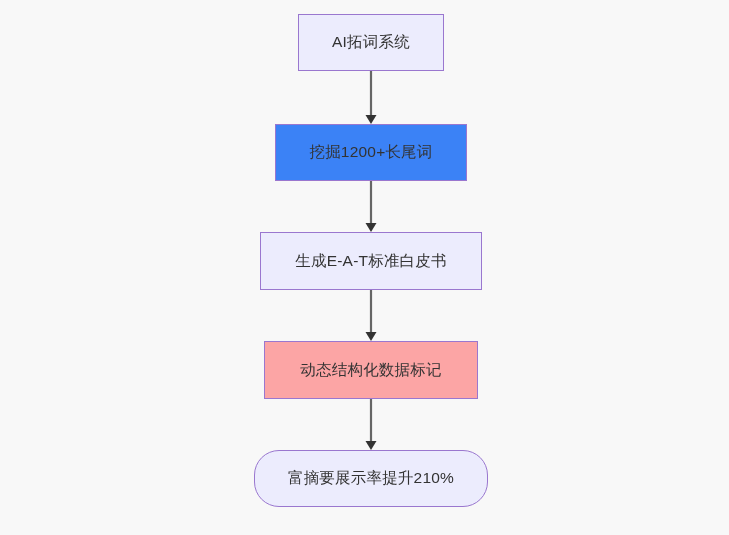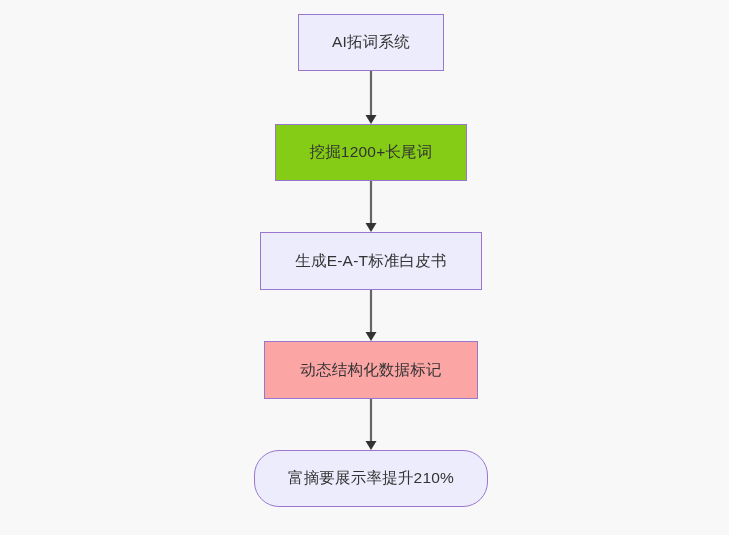--- a/index.html
+++ b/index.html
@@ -54,21 +54,21 @@
     <span class="node-label">AI拓词系统</span>
   </div>
 
   <div class="connector" id="edge-1" style="left: 362px; top: 71px; height: 53px;">
     <svg width="18" height="53" viewBox="0 0 18 53" xmlns="http://www.w3.org/2000/svg" aria-hidden="true">
       <line x1="9" y1="0" x2="9" y2="45" stroke="#666666" stroke-width="2.2"></line>
       <polygon points="3.5,44 14.5,44 9,53" fill="#333333"></polygon>
     </svg>
   </div>
 
-  <div class="node" id="node-2" style="left: 275px; top: 124px; width: 192px; height: 57px; background: #84cc16; border-color: rgb(154, 119, 207);">
+  <div class="node" id="node-2" style="left: 275px; top: 124px; width: 192px; height: 57px; background: #3b82f6; border-color: rgb(154, 119, 207);">
     <span class="node-label">挖掘1200+长尾词</span>
   </div>
 
   <div class="connector" id="edge-2" style="left: 362px; top: 181px; height: 51px;">
     <svg width="18" height="51" viewBox="0 0 18 51" xmlns="http://www.w3.org/2000/svg" aria-hidden="true">
       <line x1="9" y1="0" x2="9" y2="43" stroke="#666666" stroke-width="2.2"></line>
       <polygon points="3.5,42 14.5,42 9,51" fill="#333333"></polygon>
     </svg>
   </div>
 

